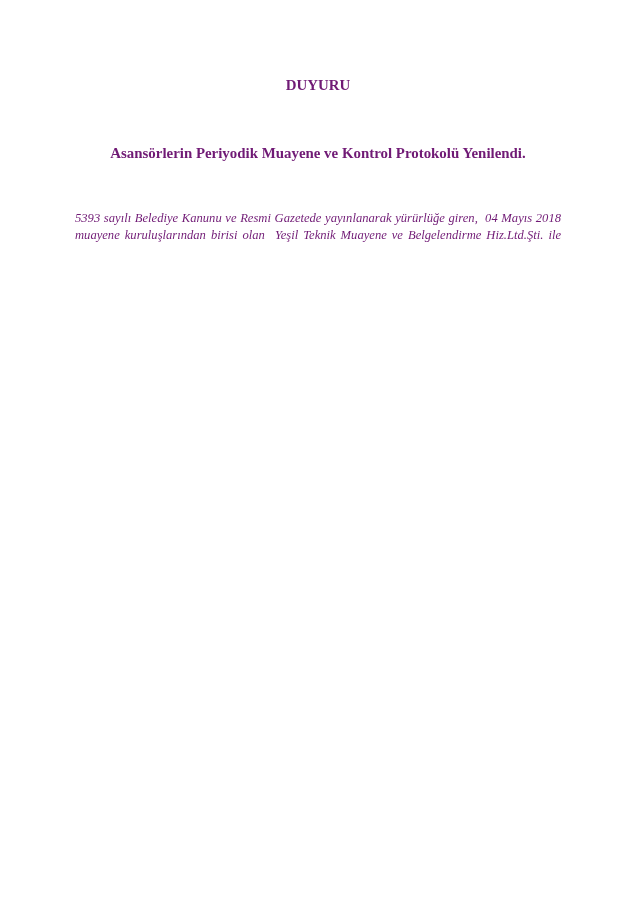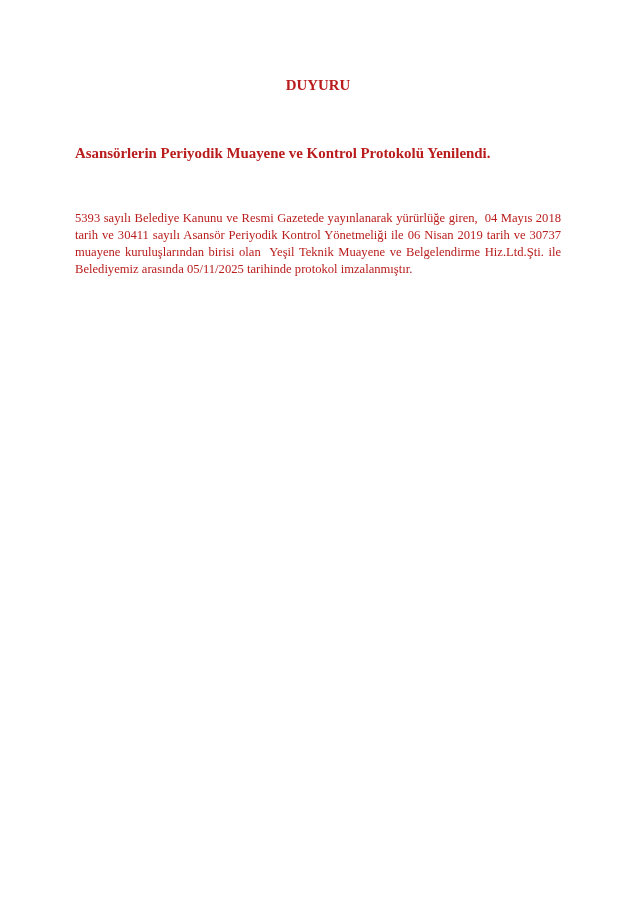--- a/index.html
+++ b/index.html
@@ -5,65 +5,64 @@
   html, body {
     margin: 0;
     padding: 0;
     background: #ffffff;
   }
   .page {
     position: relative;
     width: 636px;
     height: 900px;
     background: #ffffff;
-    color: #b91c1c;
+    color: #701a75;
     box-sizing: border-box;
     padding: 77px 75px 0 75px;
     overflow: hidden;
     font-family: "Liberation Serif", "DejaVu Serif", serif;
   }
   .doc-title {
     font-size: 14.9px;
     font-weight: bold;
     line-height: 17px;
     text-align: center;
     white-space: nowrap;
   }
   .doc-heading {
     margin: 51px 0 0 0;
     font-size: 14.9px;
     font-weight: bold;
     line-height: 17px;
-    text-align: left;
+    text-align: center;
     white-space: nowrap;
   }
   .doc-paragraph {
     margin-top: 48px;
     font-size: 12.6px;
     line-height: 17px;
   }
   .para-line {
     text-align: justify;
     text-align-last: justify;
     text-justify: inter-word;
     height: 17px;
     overflow: hidden;
+    font-style: italic;
   }
   .para-line.last {
     text-align: left;
     text-align-last: left;
   }
 </style>
 </head>
 <body>
 
 <div class="page">
   <div class="doc-title">DUYURU</div>
 
   <div class="doc-heading">Asansörlerin Periyodik Muayene ve Kontrol Protokolü Yenilendi.</div>
 
   <div class="doc-paragraph">
     <div class="para-line">5393 sayılı Belediye Kanunu ve Resmi Gazetede yayınlanarak yürürlüğe giren,&nbsp; 04 Mayıs 2018</div>
-    <div class="para-line">tarih ve 30411 sayılı Asansör Periyodik Kontrol Yönetmeliği ile 06 Nisan 2019 tarih ve 30737</div>
     <div class="para-line">muayene kuruluşlarından birisi olan&nbsp; Yeşil Teknik Muayene ve Belgelendirme Hiz.Ltd.Şti. ile</div>
-    <div class="para-line last">Belediyemiz arasında 05/11/2025 tarihinde protokol imzalanmıştır.</div>
   </div>
 </div>
 
 </body></html>

